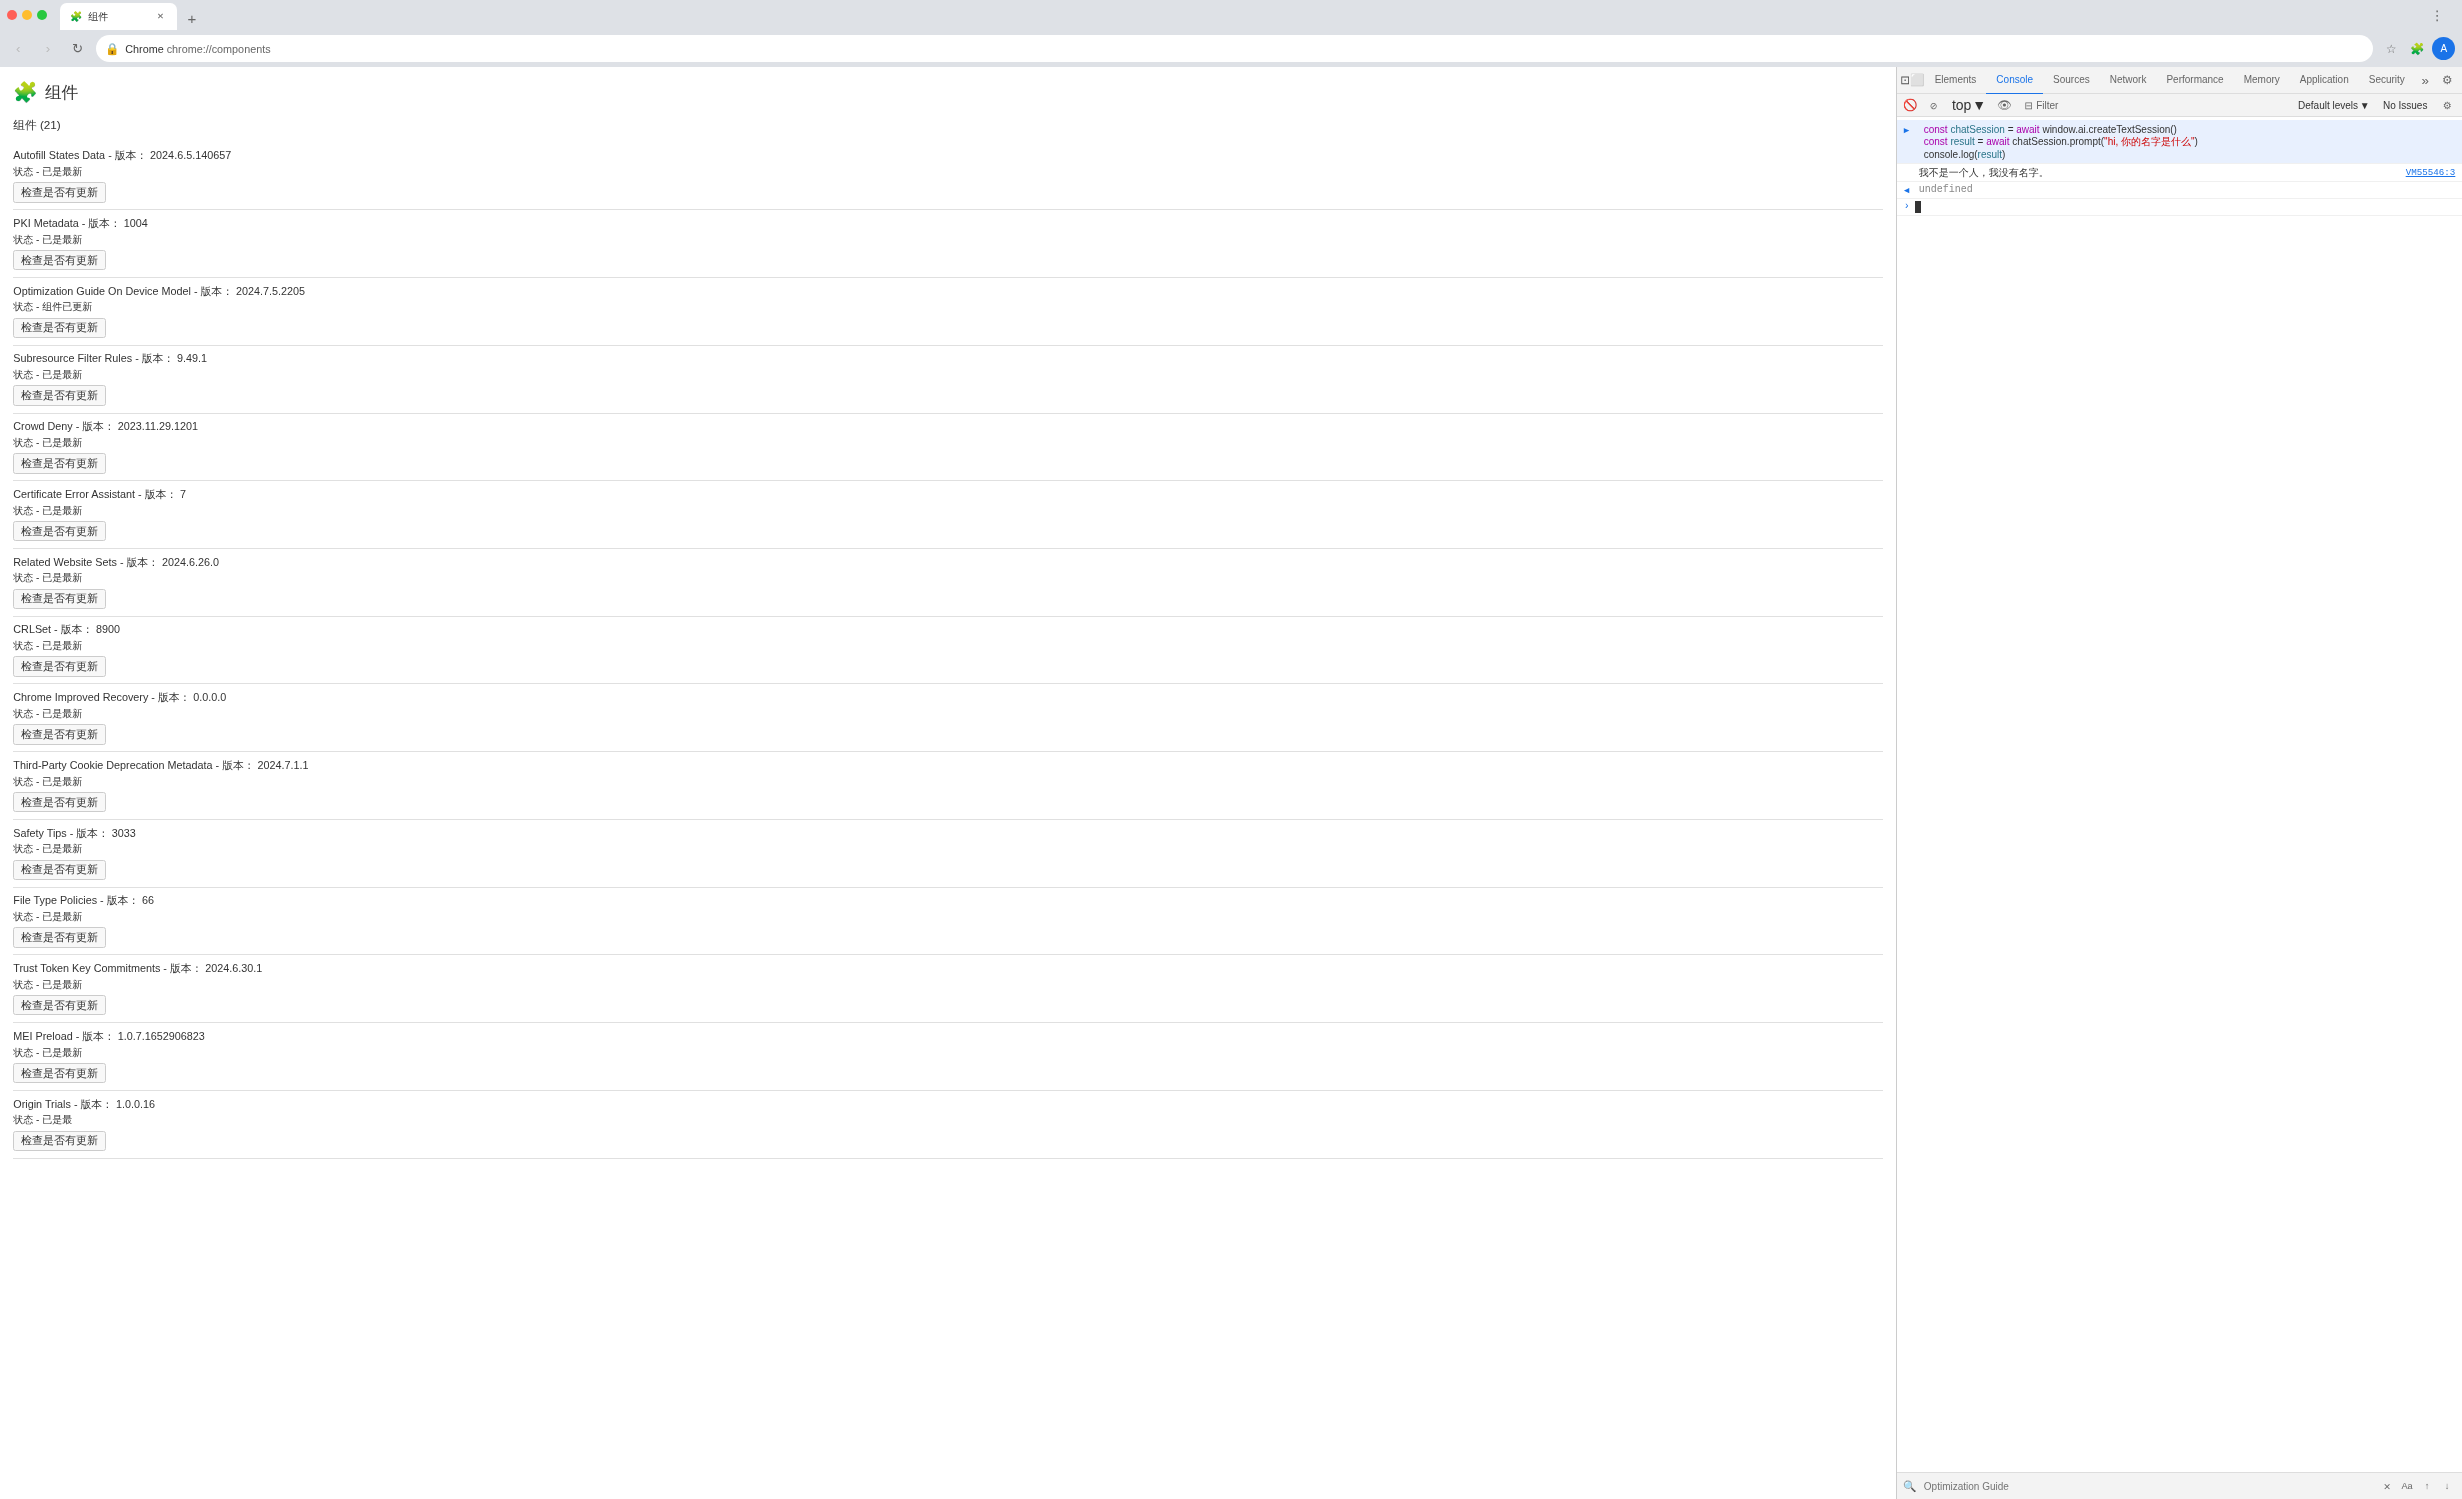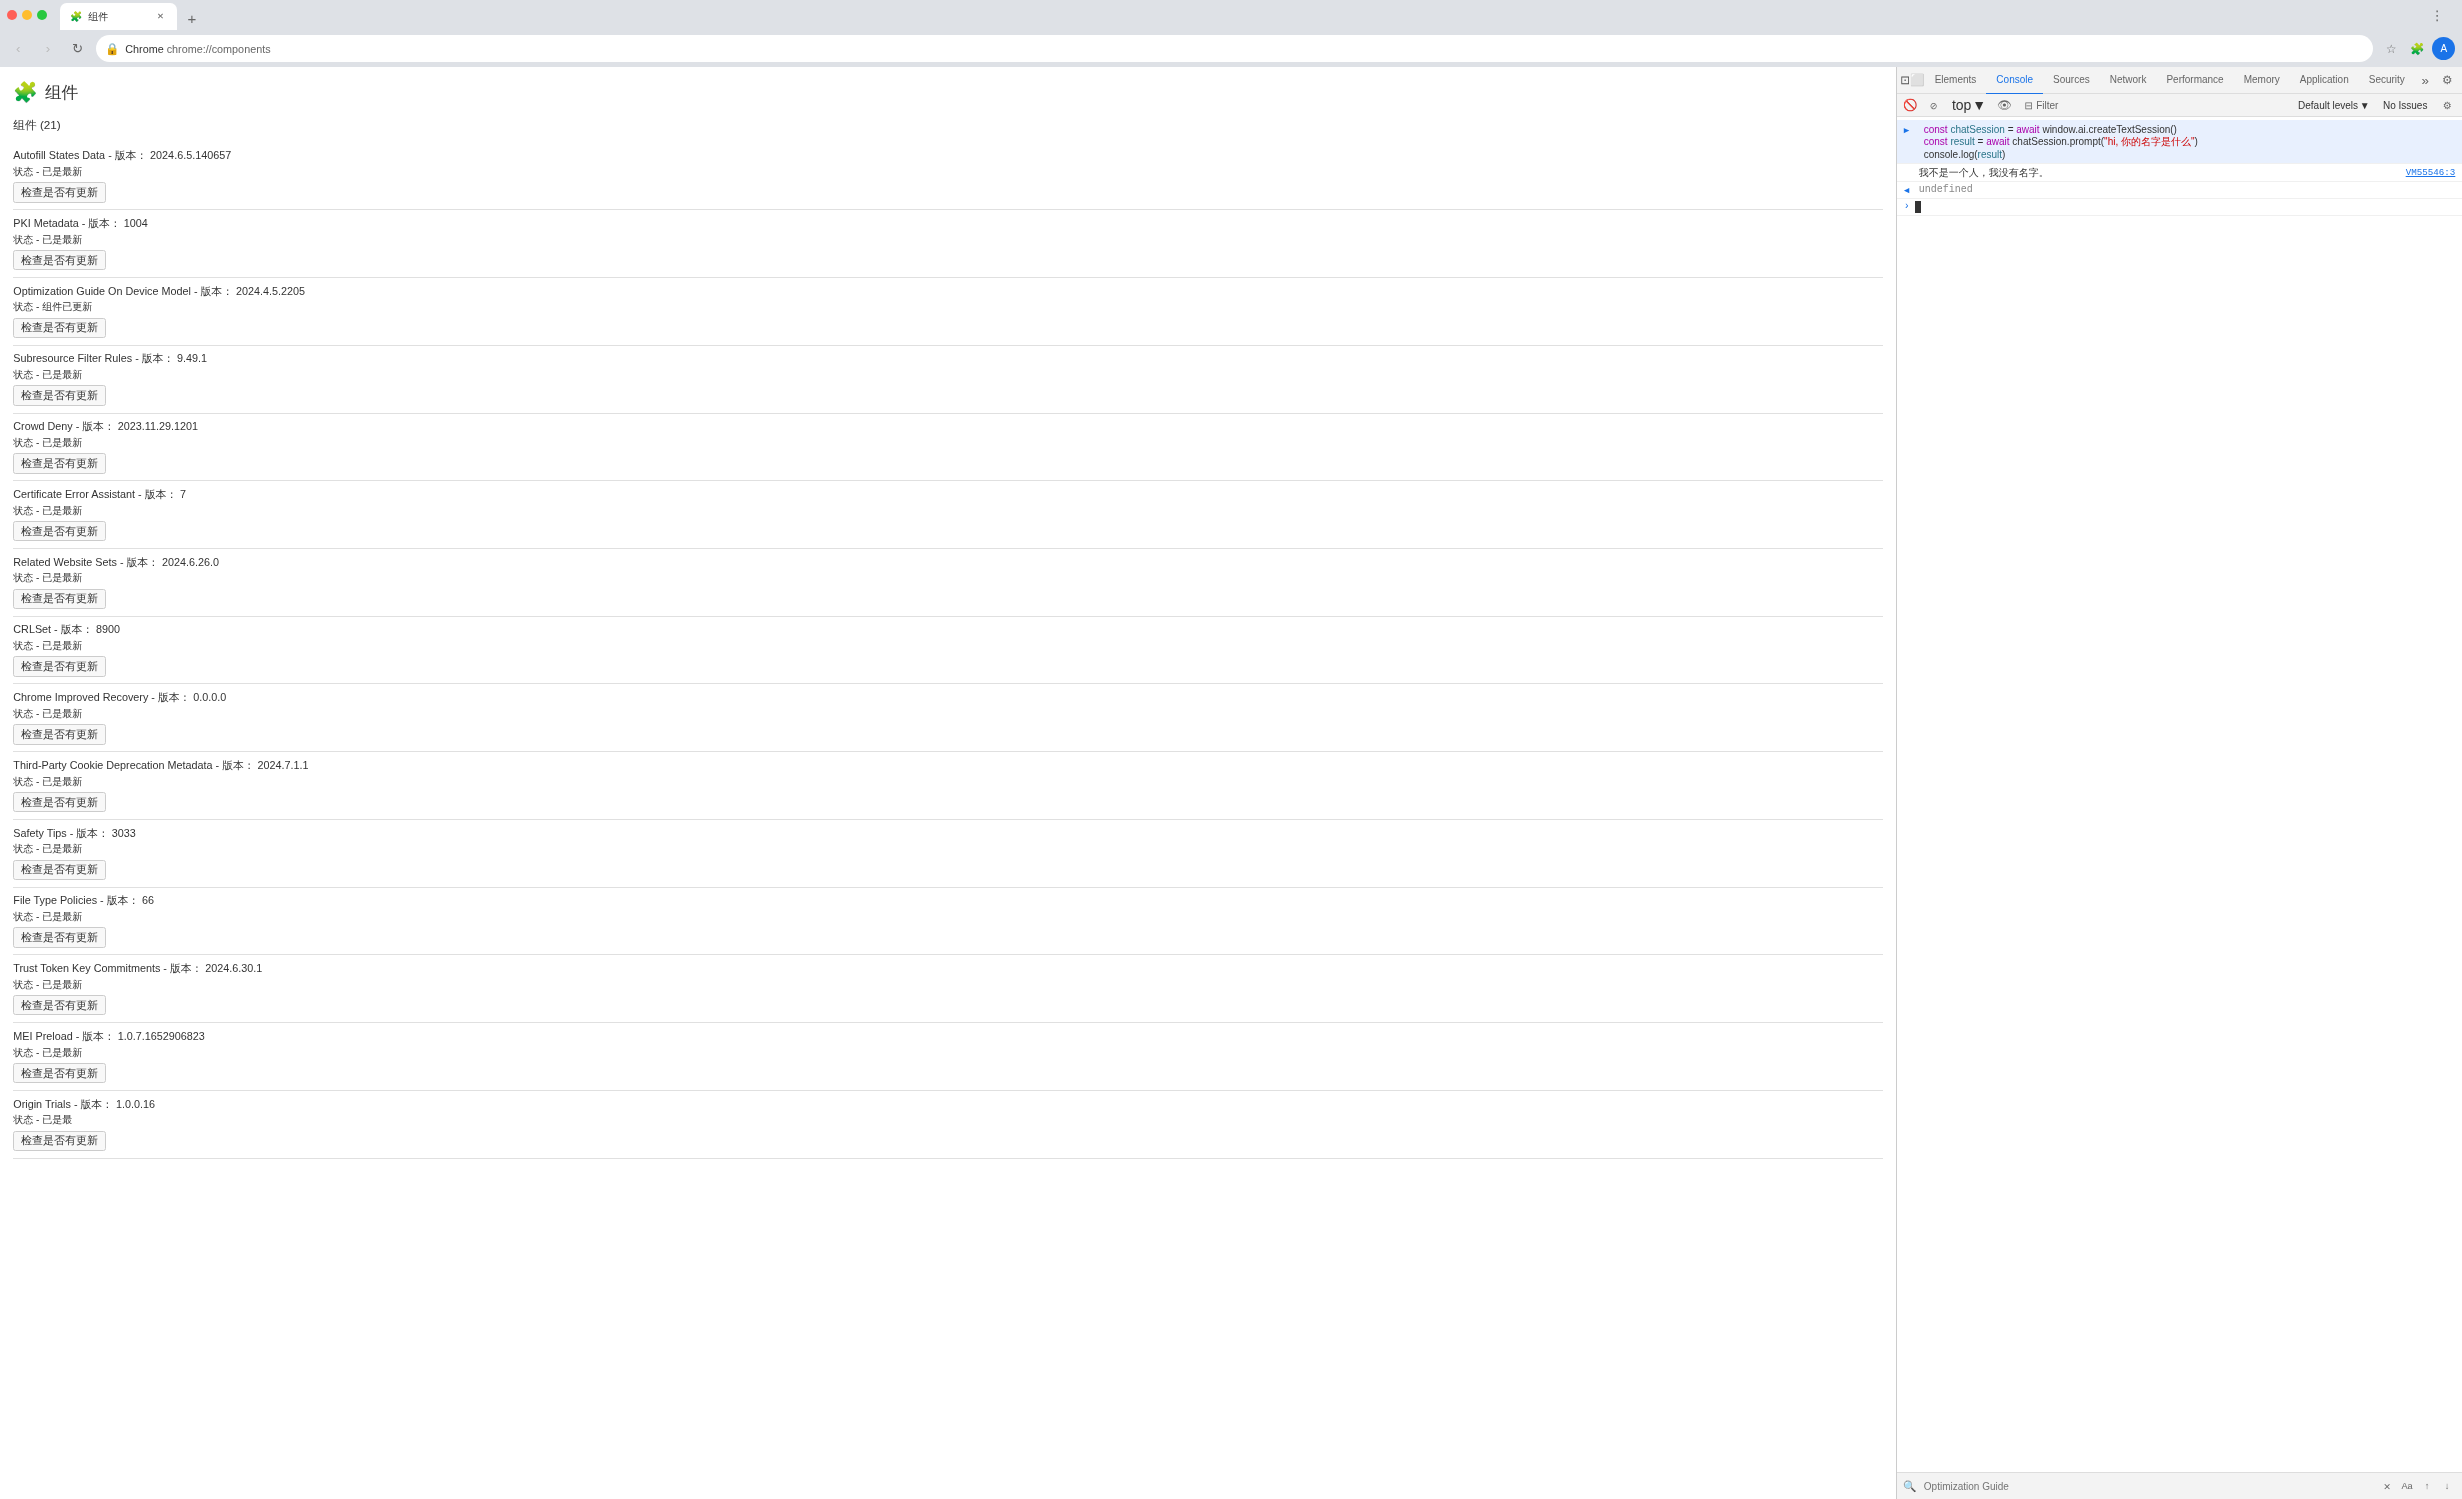--- a/index.html
+++ b/index.html
@@ -142,21 +142,21 @@
   </div>
           <div class="component-item">
     <div class="component-name">
       PKI Metadata <span>- 版本：  1004</span>
     </div>
     <div class="component-status">状态 - 已是最新</div>
     <button class="check-btn">检查是否有更新</button>
   </div>
           <div class="component-item">
     <div class="component-name">
-      Optimization Guide On Device Model <span>- 版本：  2024.4.5.2205</span>
+      Optimization Guide On Device Model <span>- 版本：  2024.7.5.2205</span>
     </div>
     <div class="component-status">状态 - 组件已更新</div>
     <button class="check-btn">检查是否有更新</button>
   </div>
           <div class="component-item">
     <div class="component-name">
       Subresource Filter Rules <span>- 版本：  9.49.1</span>
     </div>
     <div class="component-status">状态 - 已是最新</div>
     <button class="check-btn">检查是否有更新</button>

